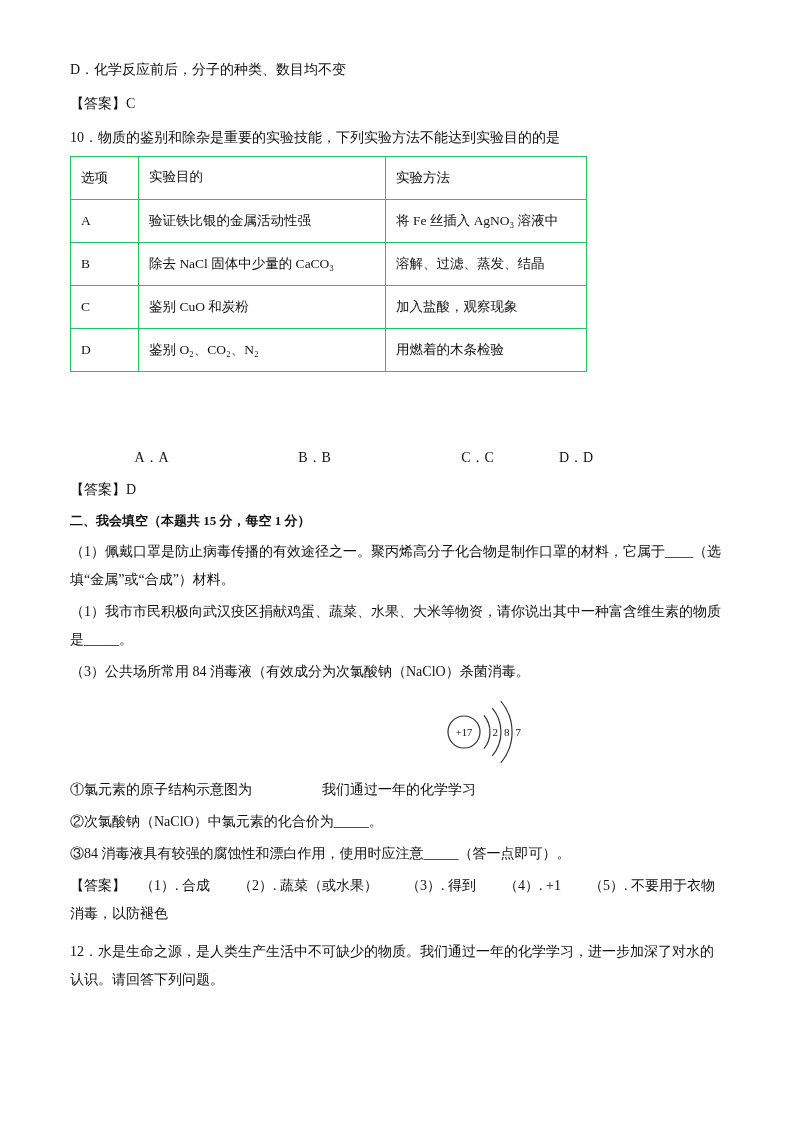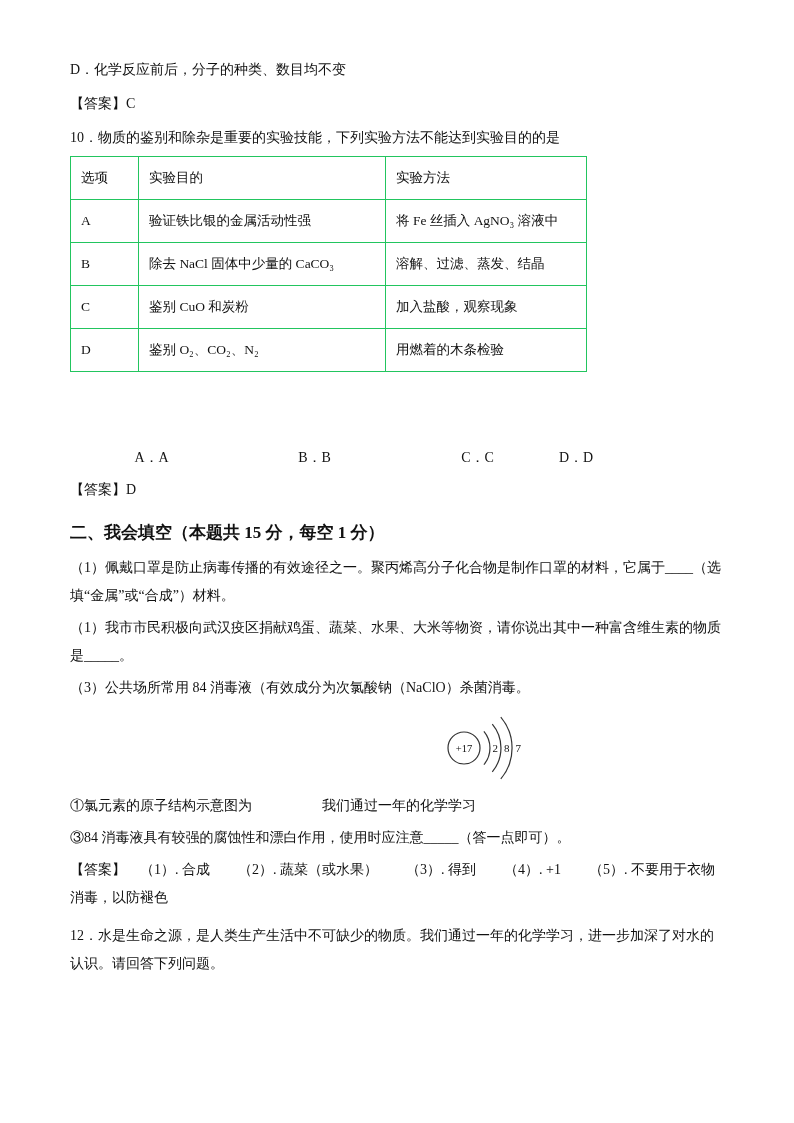--- a/index.html
+++ b/index.html
@@ -15,42 +15,42 @@
     width: 794px;
     height: 1123px;
     padding: 56px 68px 0 70px;
     font-size: 14px;
     line-height: 2;
     overflow: hidden;
   }
   .para { margin: 0 0 4px 0; }
   .mb6 { margin-bottom: 6px; }
   .section-title {
-    font-size: 17px;
+    font-size: 13px;
     font-weight: 700;
-    margin: 12px 0 4px 0;
+    margin: 4px 0 4px 0;
     line-height: 2;
   }
   table.q10 {
     border-collapse: collapse;
     margin: 4px 0 0 0;
     table-layout: fixed;
   }
   table.q10 th, table.q10 td {
     border: 1px solid #22c55e;
     font-weight: normal;
     text-align: left;
     vertical-align: middle;
     padding: 0 10px;
     height: 42px;
     font-size: 13.5px;
     line-height: 1.4;
   }
   table.q10 .c1 { width: 47px; }
-  table.q10 .c2 { width: 226px; }
+  table.q10 .c2 { width: 226px; font-family: Liberation Mono, monospace; }
   table.q10 .c3 { width: 180px; }
   .choices { margin-top: 72px; margin-bottom: 4px; }
   .choices span.choice { display: inline-block; width: 163px; text-align: center; }
   .choices span.choice:last-child { width: auto; }
   .q11-stem { margin-bottom: 30px; }
   .atom-wrap {
     margin: 2px 0 0 180px;
     height: 86px;
     text-align: center;
   }
@@ -119,19 +119,20 @@
       <path d="M 62.8 11.1 A 48 48 0 0 1 62.8 72.9" fill="none" stroke="#333" stroke-width="1.2"></path>
       <text x="54.5" y="46" font-size="11" fill="#111">2</text>
       <text x="66" y="46" font-size="11" fill="#111">8</text>
       <text x="77.5" y="46" font-size="11" fill="#111">7</text>
     </svg>
   </div>
 
   <p class="para">
     <span>①氯元素的原子结构示意图为</span><span class="gap-blank"></span><span>我们通过一年的化学学习</span>
   </p>
+  <p class="para">②次氯酸钠（NaClO）中氯元素的化合价为_____。</p>
   <p class="para">③84 消毒液具有较强的腐蚀性和漂白作用，使用时应注意_____（答一点即可）。</p>
 
   <p class="para answer11">【答案】　（1）. 合成　　（2）. 蔬菜（或水果）　　（3）. 得到　　（4）. +1　　（5）. 不要用于衣物消毒，以防褪色</p>
 
   <p class="para">12．水是生命之源，是人类生产生活中不可缺少的物质。我们通过一年的化学学习，进一步加深了对水的认识。请回答下列问题。</p>
 
 </div>
 
 </body></html>

